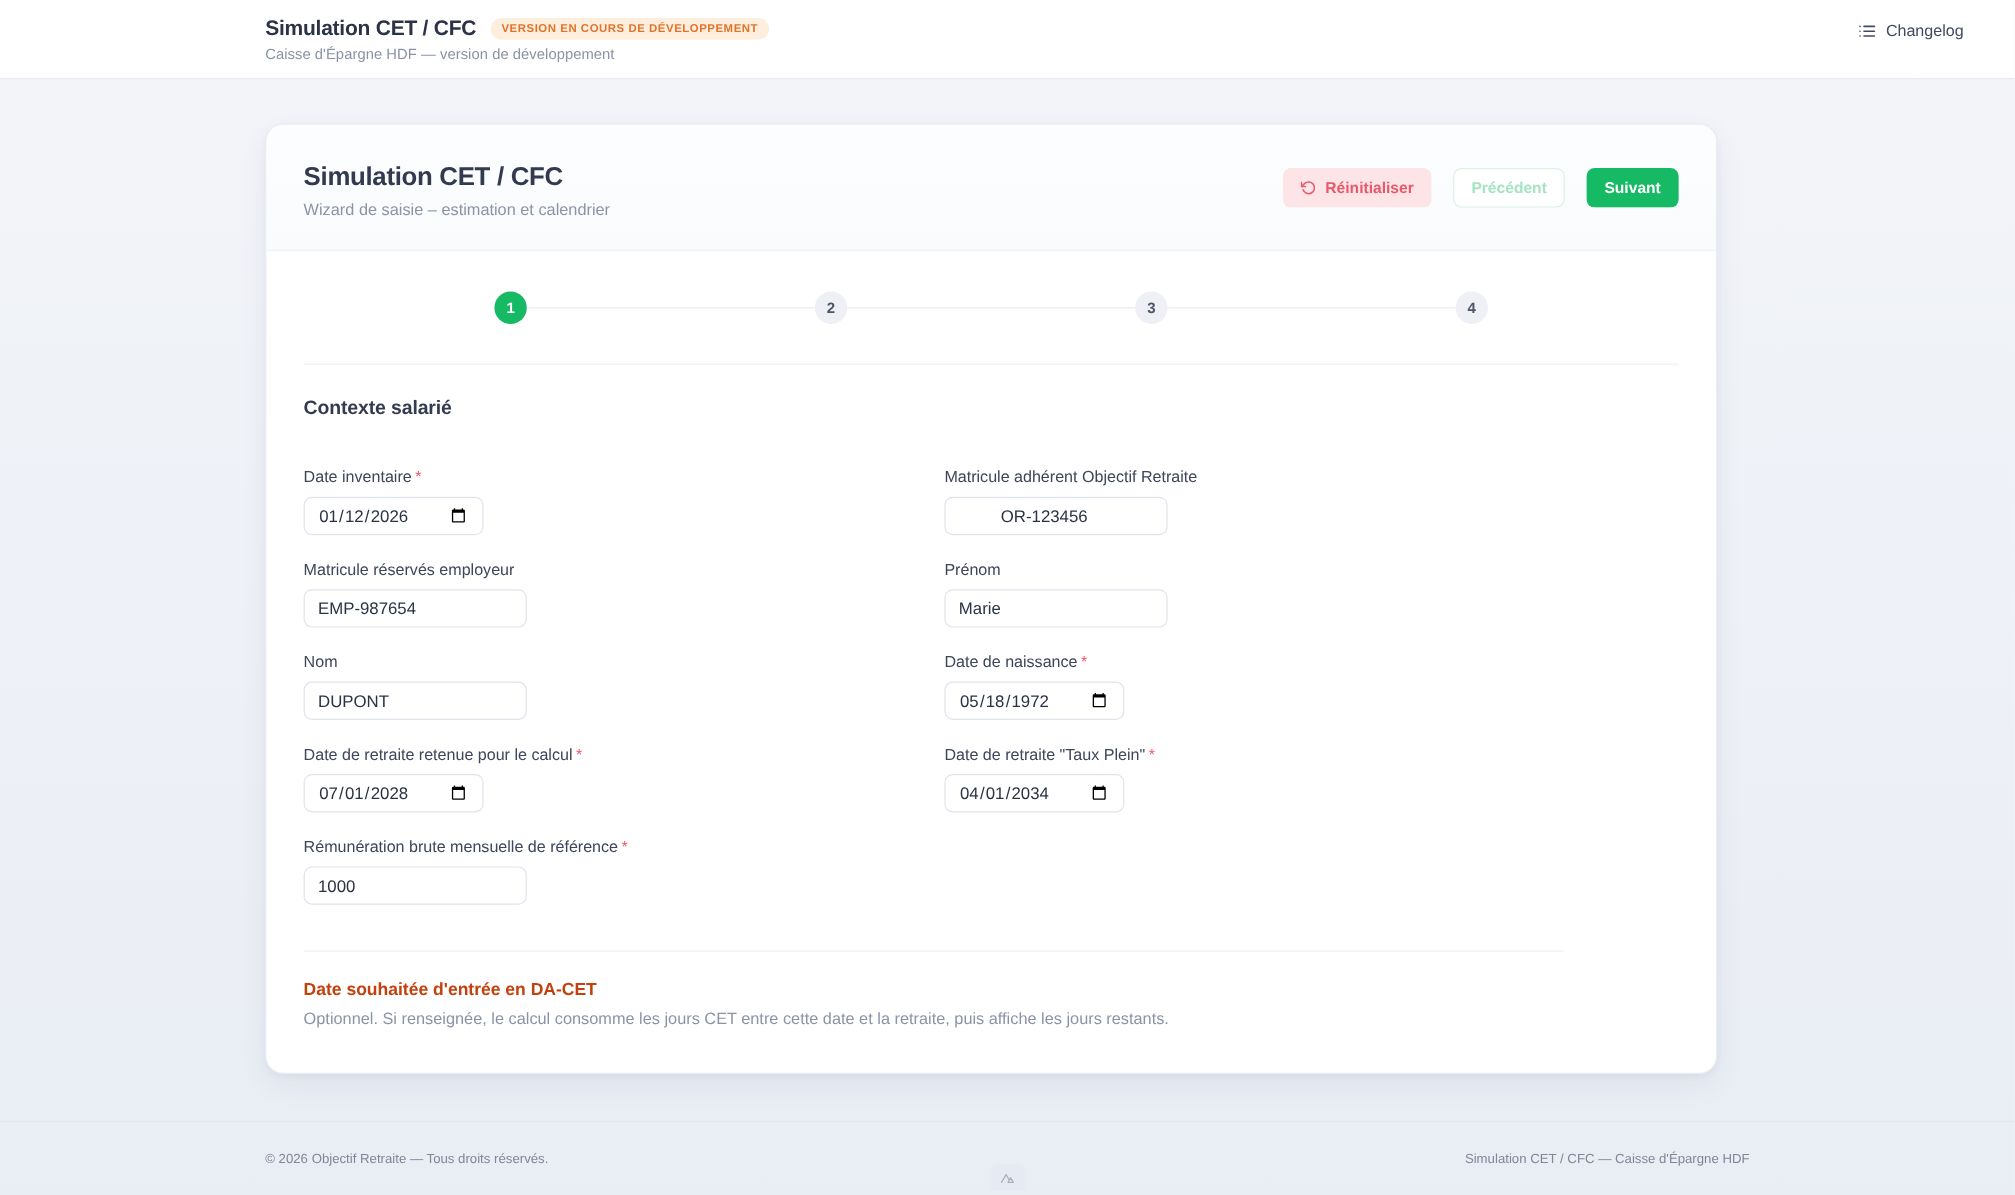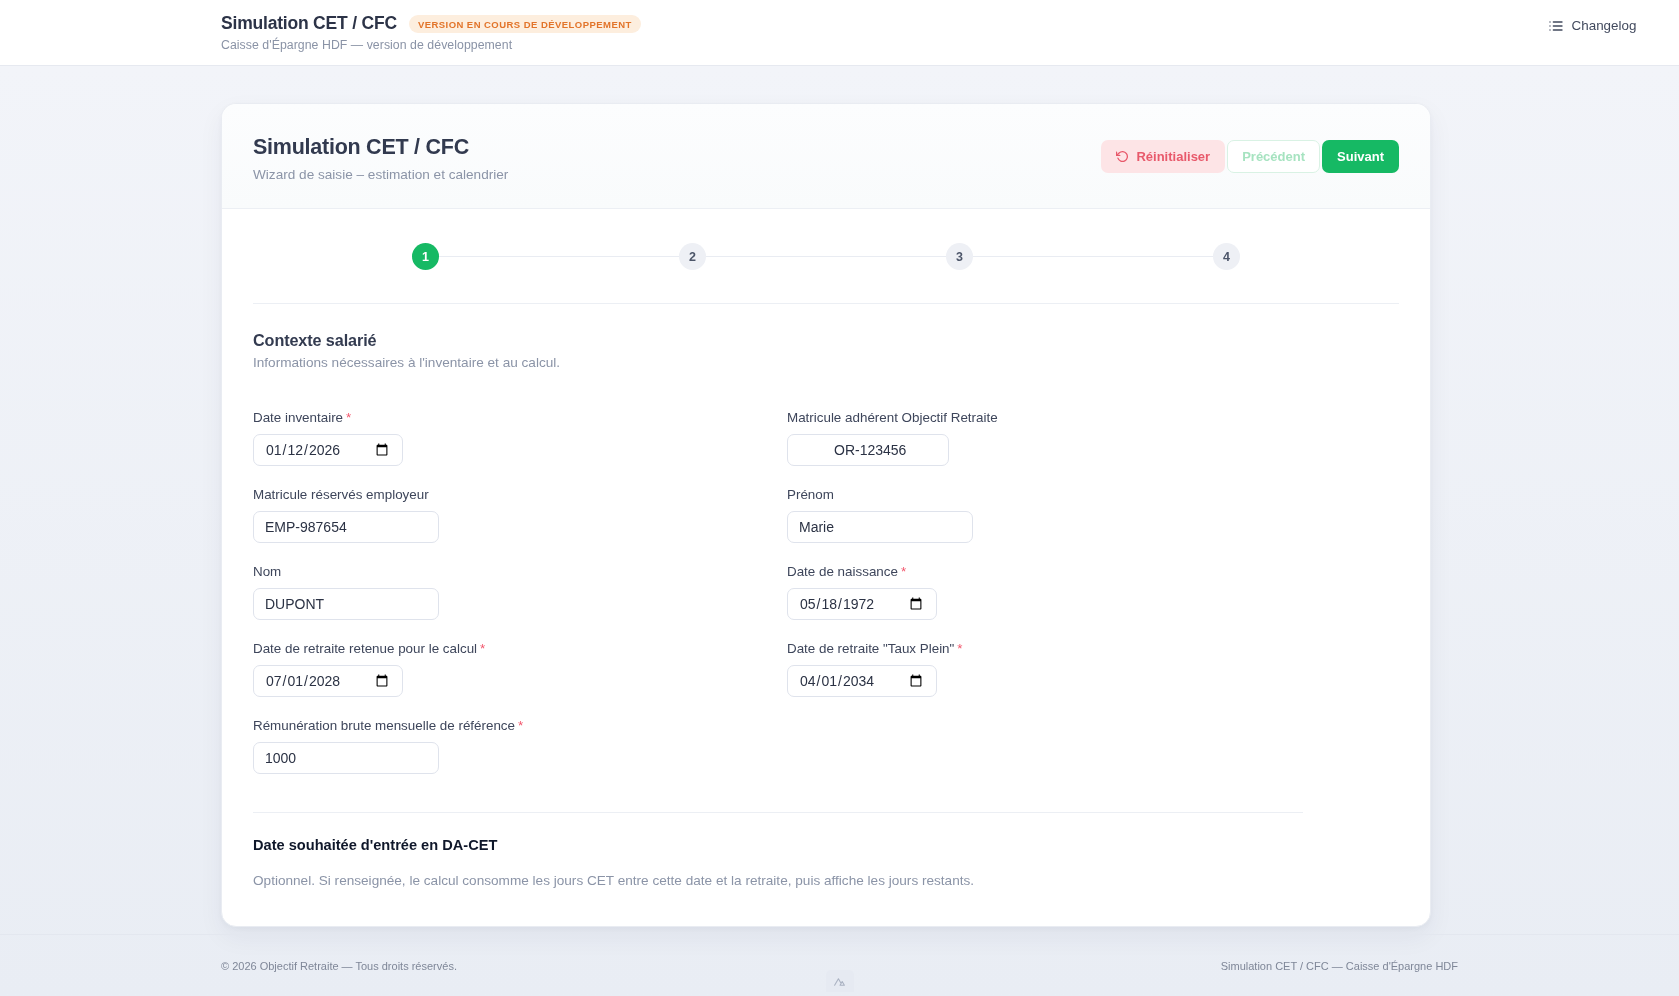--- a/index.html
+++ b/index.html
@@ -111,21 +111,21 @@
     letter-spacing: -0.25px;
   }
   .card-sub {
     font-size: 13.6px;
     color: #8b94a7;
   }
   .card-actions {
     margin-left: auto;
     display: flex;
     align-items: center;
-    gap: 2px;
+    gap: 18px;
     padding-top: 5px;
   }
   .btn {
     font-family: "Liberation Sans", sans-serif;
     font-size: 13px;
     font-weight: 700;
     border-radius: 7px;
     padding: 9px 14px;
     cursor: pointer;
     display: inline-flex;
@@ -214,34 +214,34 @@
     background: #ffffff;
     border: 1px solid #dfe3ec;
     border-radius: 7px;
     height: 32px;
     padding: 0 11px;
     outline: none;
   }
   .inp-text { width: 186px; }
   .inp-wide { width: 186px; }
   .inp-date { width: 150px; }
-  .inp-or { width: 162px; padding-left: 46px; }
+  .inp-or { width: 186px; padding-left: 46px; }
 
   .bottom-rule {
     margin: 38px 0 0 0;
     height: 1px;
     background: #eceff4;
     width: 1050px;
   }
   .opt-zone { padding: 24px 31px 38px 31px; }
   .opt-title {
     font-size: 14.6px;
     font-weight: 700;
-    color: #0f172a;
-    margin-bottom: 20px;
+    color: #c2410c;
+    margin-bottom: 8px;
   }
   .opt-desc { font-size: 13.6px; color: #8b94a7; }
 
   
   .footer {
     position: absolute;
     left: 0; right: 0;
     bottom: 0;
     height: 62px;
     border-top: 1px solid #e3e7ef;
@@ -354,21 +354,20 @@
         <div class="step-line"></div>
         <div class="step-dot idle">3</div>
         <div class="step-line"></div>
         <div class="step-dot idle">4</div>
       </div>
       <div class="stepper-rule"></div>
     </div>
 
     <div class="form-zone">
       <h2 class="section-title">Contexte salarié</h2>
-      <p class="section-desc">Informations nécessaires à l'inventaire et au calcul.</p>
 
       <div class="grid">
 
         <div class="field">
           <label class="field-label">
             <span>Date inventaire</span>
             <span class="req">*</span>
           </label>
           <input class="inp inp-date" type="date" value="2026-01-12" style="">
         </div>

